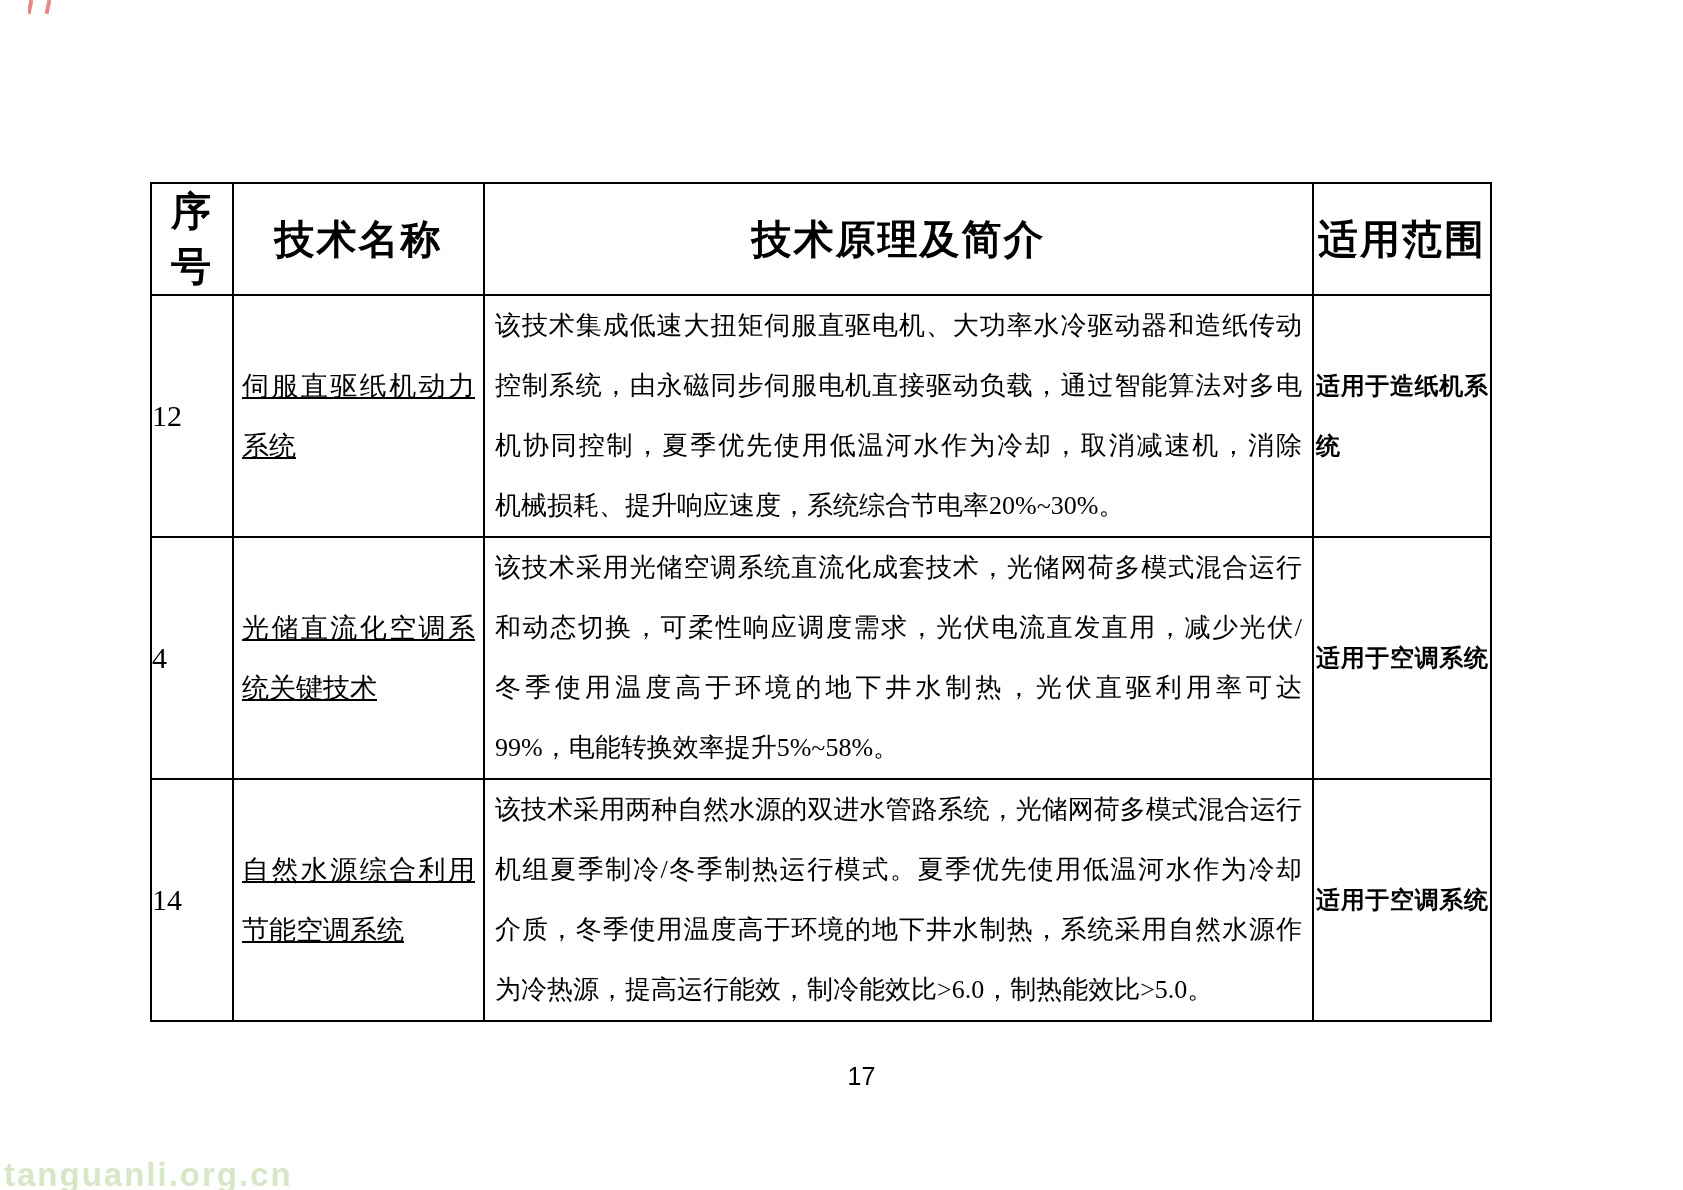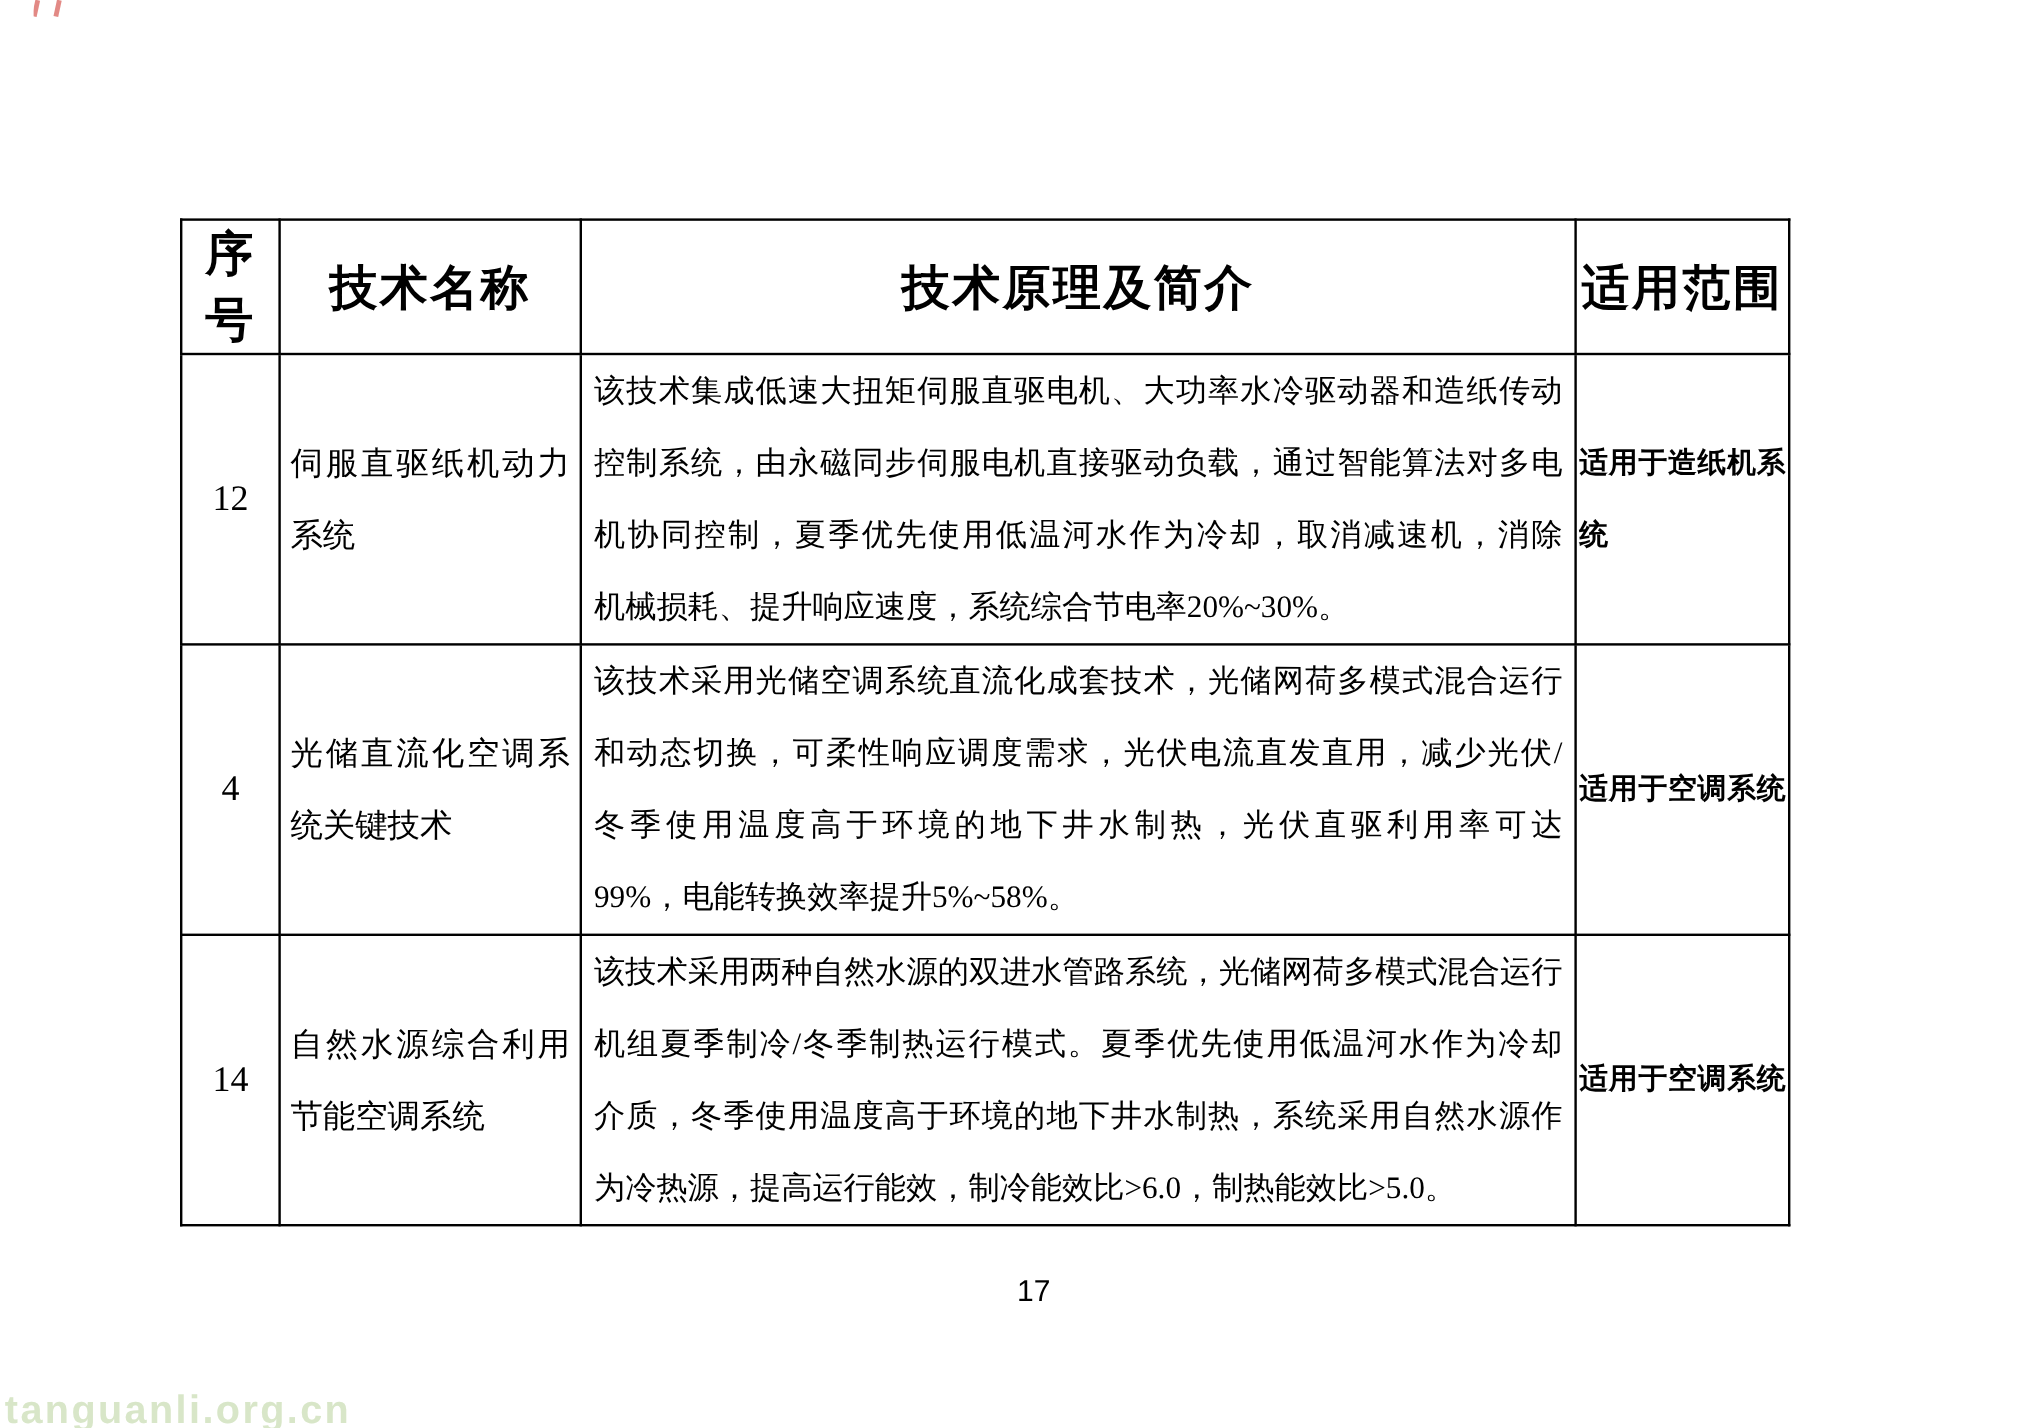--- a/index.html
+++ b/index.html
@@ -31,24 +31,23 @@
   tr.row-13 { height: 240px; }
   tr.row-14 { height: 241px; }
 
   .doc-table th {
     font-size: 40px;
     font-weight: bold;
     text-align: center;
     letter-spacing: 2px;
   }
   td.cell-num {
-    text-align: center;
     font-size: 30px;
   }
-  td.cell-name { padding: 0 8px; }
+  td.cell-name { padding: 0 8px; text-decoration: underline; }
   td.cell-desc { padding: 0 10px; }
   td.cell-scope { padding: 0 2px; font-weight: bold; }
 
   .line {
     height: 60px;
     line-height: 60px;
     white-space: normal;
     font-size: 26px;
   }
   .cell-name .line { font-size: 27px; }

